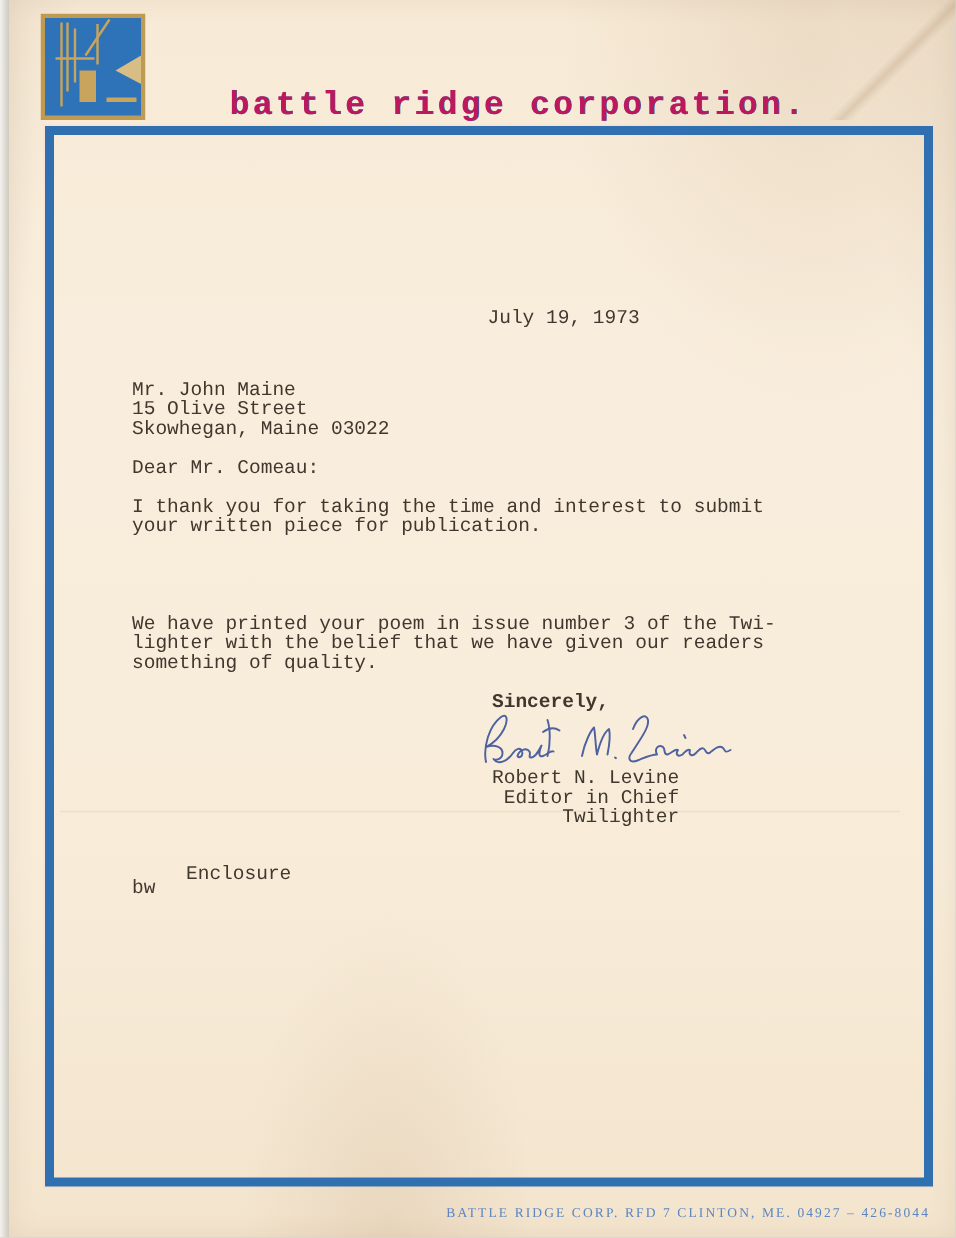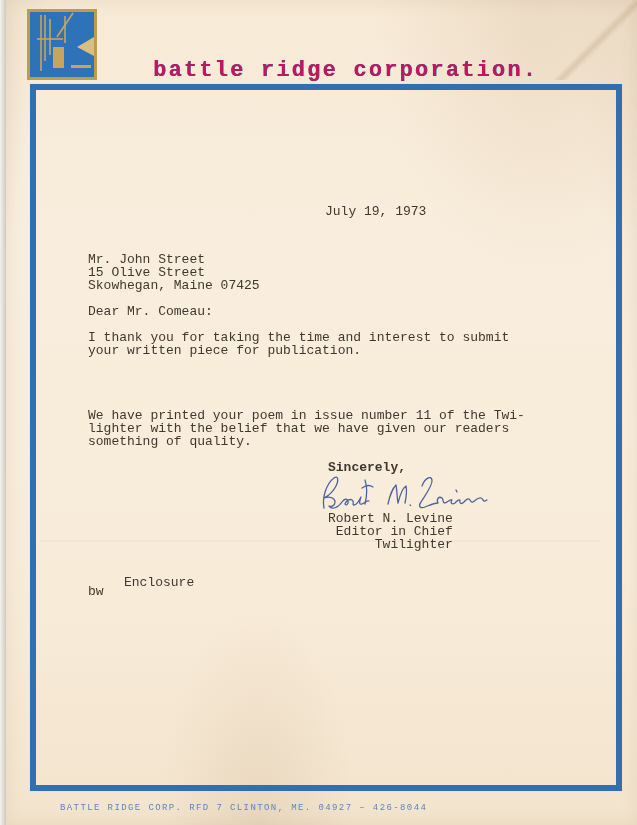--- a/index.html
+++ b/index.html
@@ -65,22 +65,22 @@
   .p2{left:88px;top:370px;}
   .p3{left:88px;top:409px;}
   .closing{left:328px;top:461px;font-weight:bold;}
   .signer{left:328px;top:512px;line-height:13px;text-align:right;}
   .enclosure{left:88px;top:576px;margin-left:36px;}
   .initials{left:88px;top:585px;}
   .sig{position:absolute;left:318px;top:472px;width:175px;height:42px;}
   
   .footer{
     position:absolute;left:60px;top:803px;width:560px;
-    text-align:left;
-    font-family:Liberation Mono, monospace;
+    text-align:right;
+    font-family:Liberation Serif, serif;
     font-size:9px;letter-spacing:1.4px;
     color:#5b86c2;
     white-space:nowrap;
   }
   
   .scan-edge{position:absolute;left:0;top:0;width:6px;height:825px;background:linear-gradient(90deg,#f4f2ee,#cfcabf);}
 </style>
 </head>
 <body>
 
@@ -106,29 +106,29 @@
       <polygon points="67,28 50,38 67,47" fill="#d8bd85"></polygon>
       <rect x="44" y="56" width="20" height="3" fill="#c9a45c"></rect>
     </svg>
   </div>
   <div class="company">battle ridge corporation.</div>
 
   <div class="frame"></div>
 
   <div class="tw date">July 19, 1973</div>
 
-  <div class="tw recipient"><span>Mr. John Street</span>
+  <div class="tw recipient"><span>Mr. John Maine</span>
 <span>15 Olive Street</span>
-<span>Skowhegan, Maine 07425</span></div>
+<span>Skowhegan, Maine 03022</span></div>
 
   <div class="tw salutation">Dear Mr. Comeau:</div>
 
   <div class="tw p1">I thank you for taking the time and interest to submit
 your written piece for publication.</div>
-  <div class="tw p3">We have printed your poem in issue number 11 of the Twi-
+  <div class="tw p3">We have printed your poem in issue number 3 of the Twi-
 lighter with the belief that we have given our readers
 something of quality.</div>
 
   <div class="tw closing">Sincerely,</div>
 
   <div class="sig">
     <svg width="175" height="42" viewBox="0 0 175 42">
       <g fill="none" stroke="#4d62a0" stroke-width="1.3" stroke-linecap="round" stroke-linejoin="round">
         <path d="M6,36 C4,26 8,12 16,6 C20,3 21,8 18,14 C15,20 10,24 6,26 C12,24 17,26 17,30 C17,34 13,35 11,34 C14,38 20,36 24,30 C26,27 29,26 30,29 C31,32 28,34 27,32 C28,28 33,26 35,29 C36,31 34,33 36,33 C39,33 41,29 43,25 C41,30 41,33 44,32 C47,31 49,28 51,29"></path>
         <path d="M47,8 C49,14 49,24 47,32"></path>

